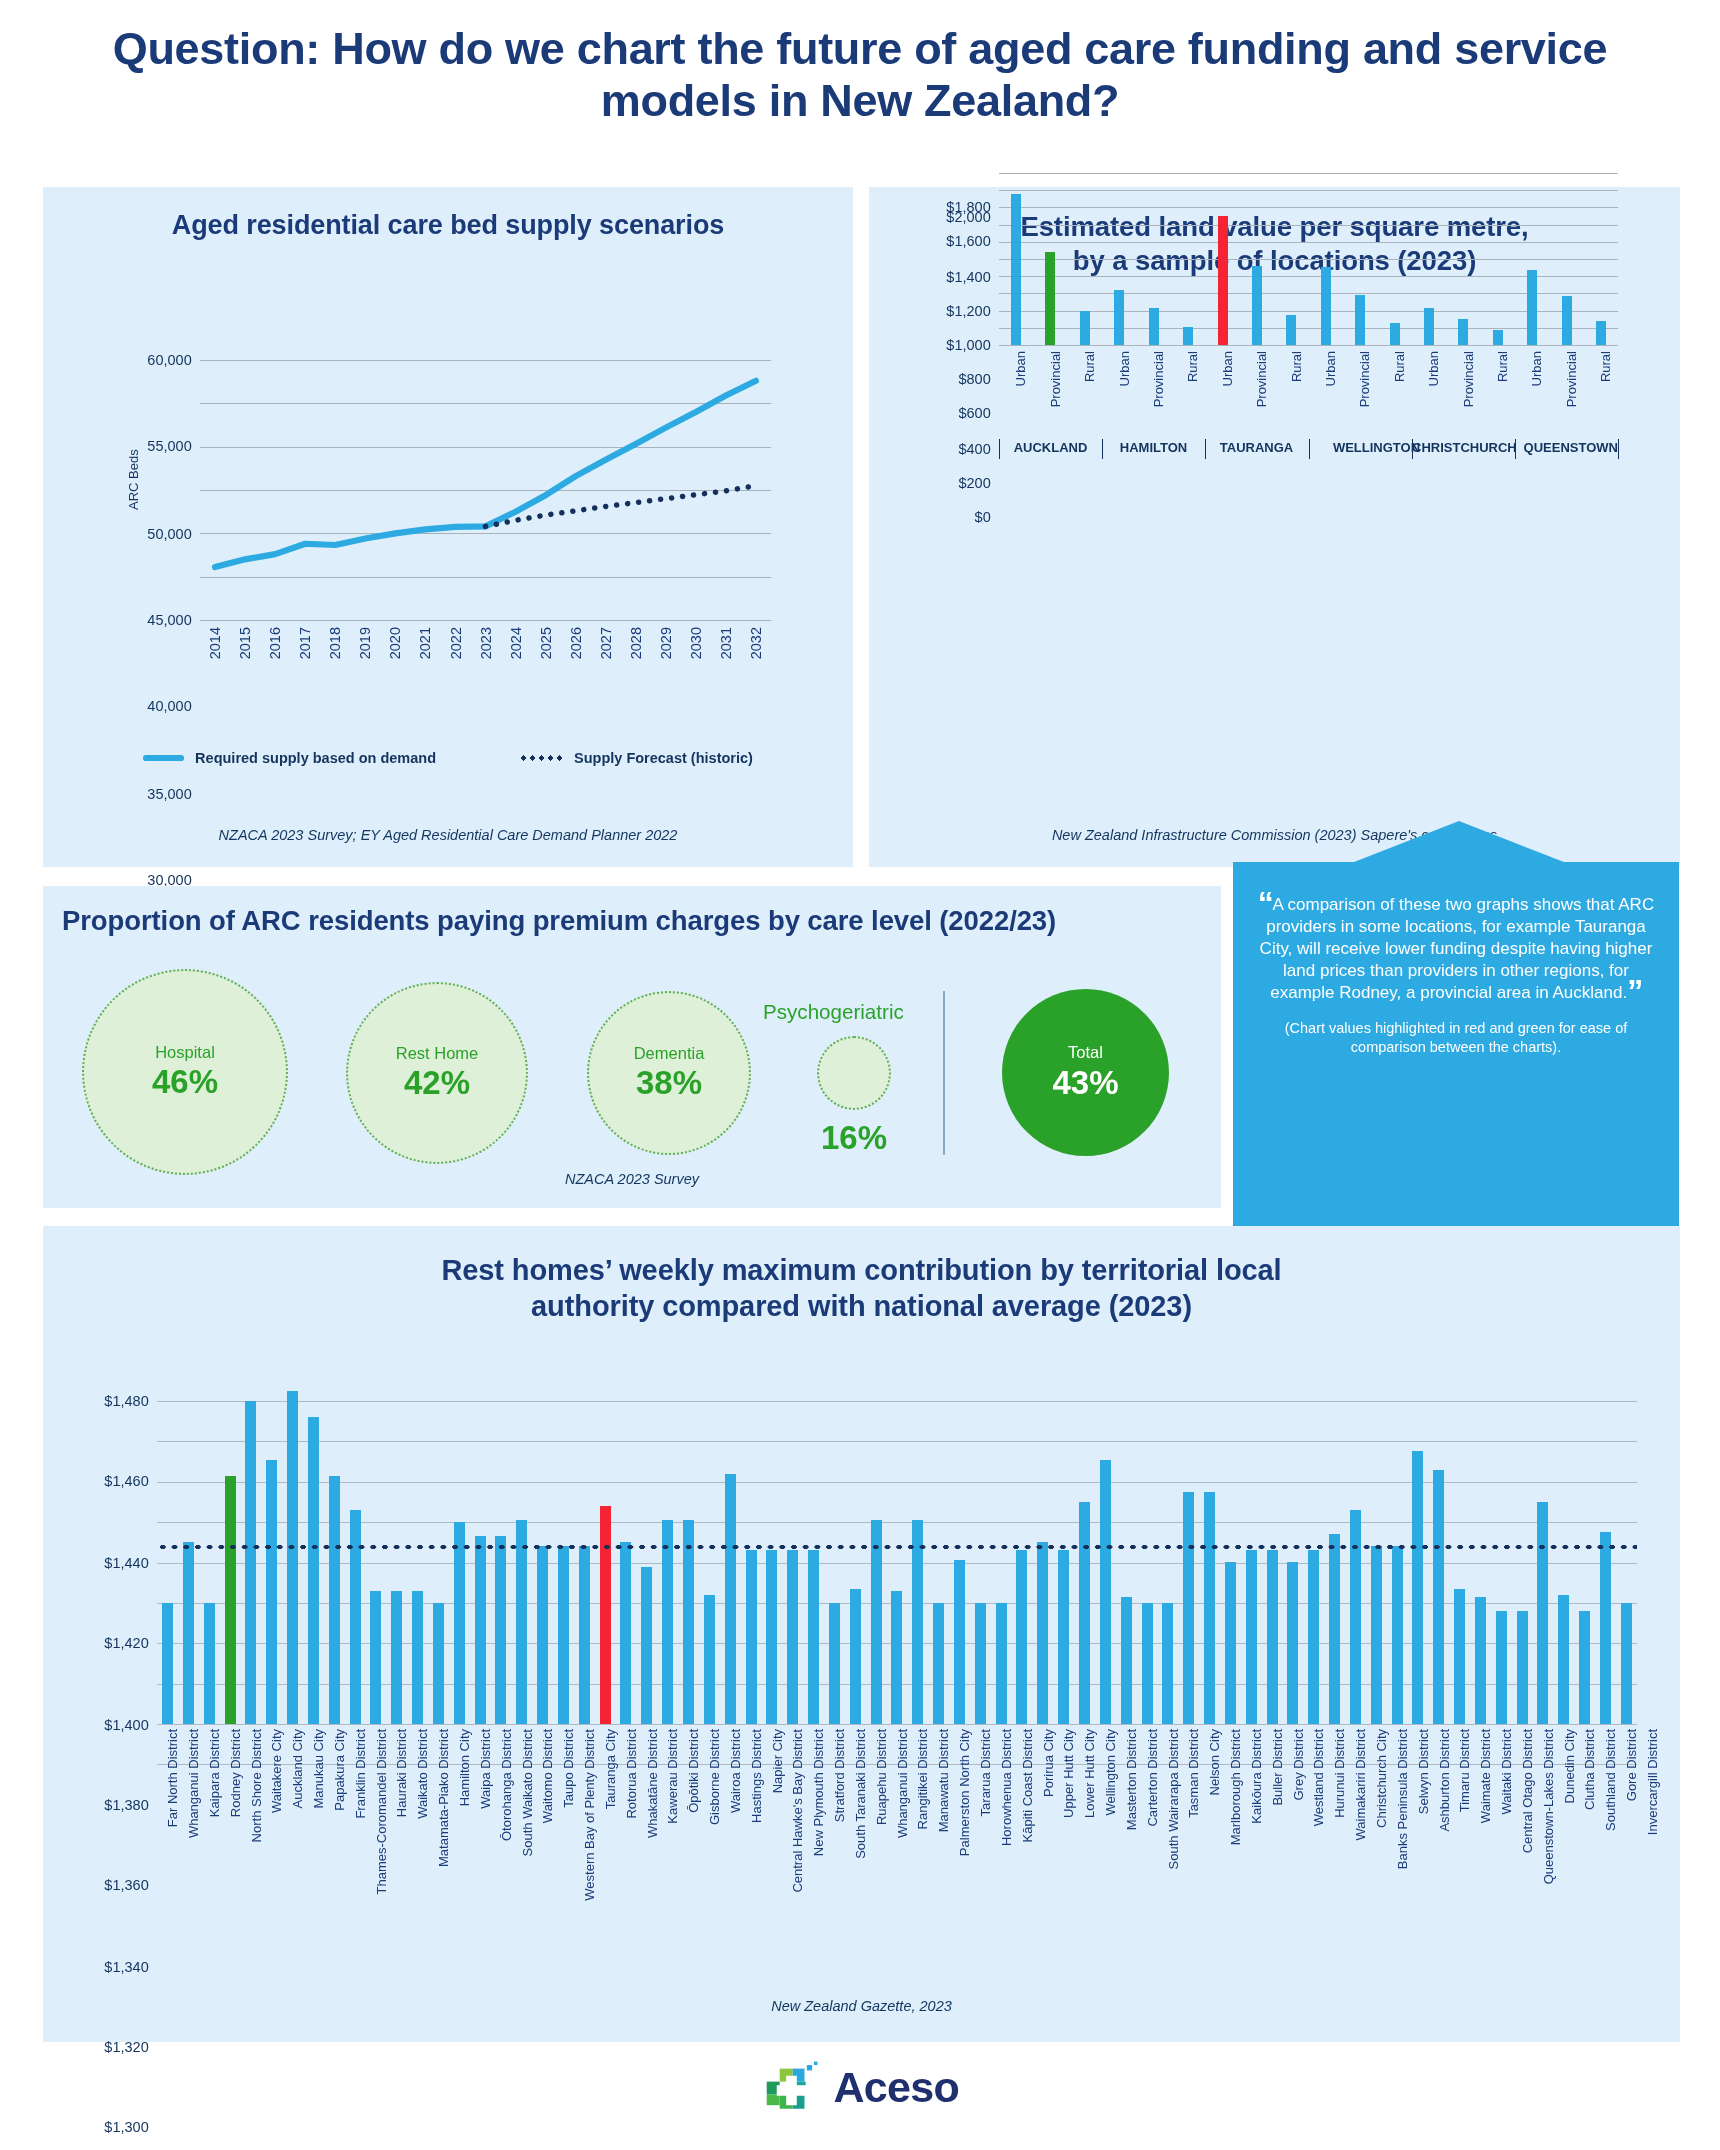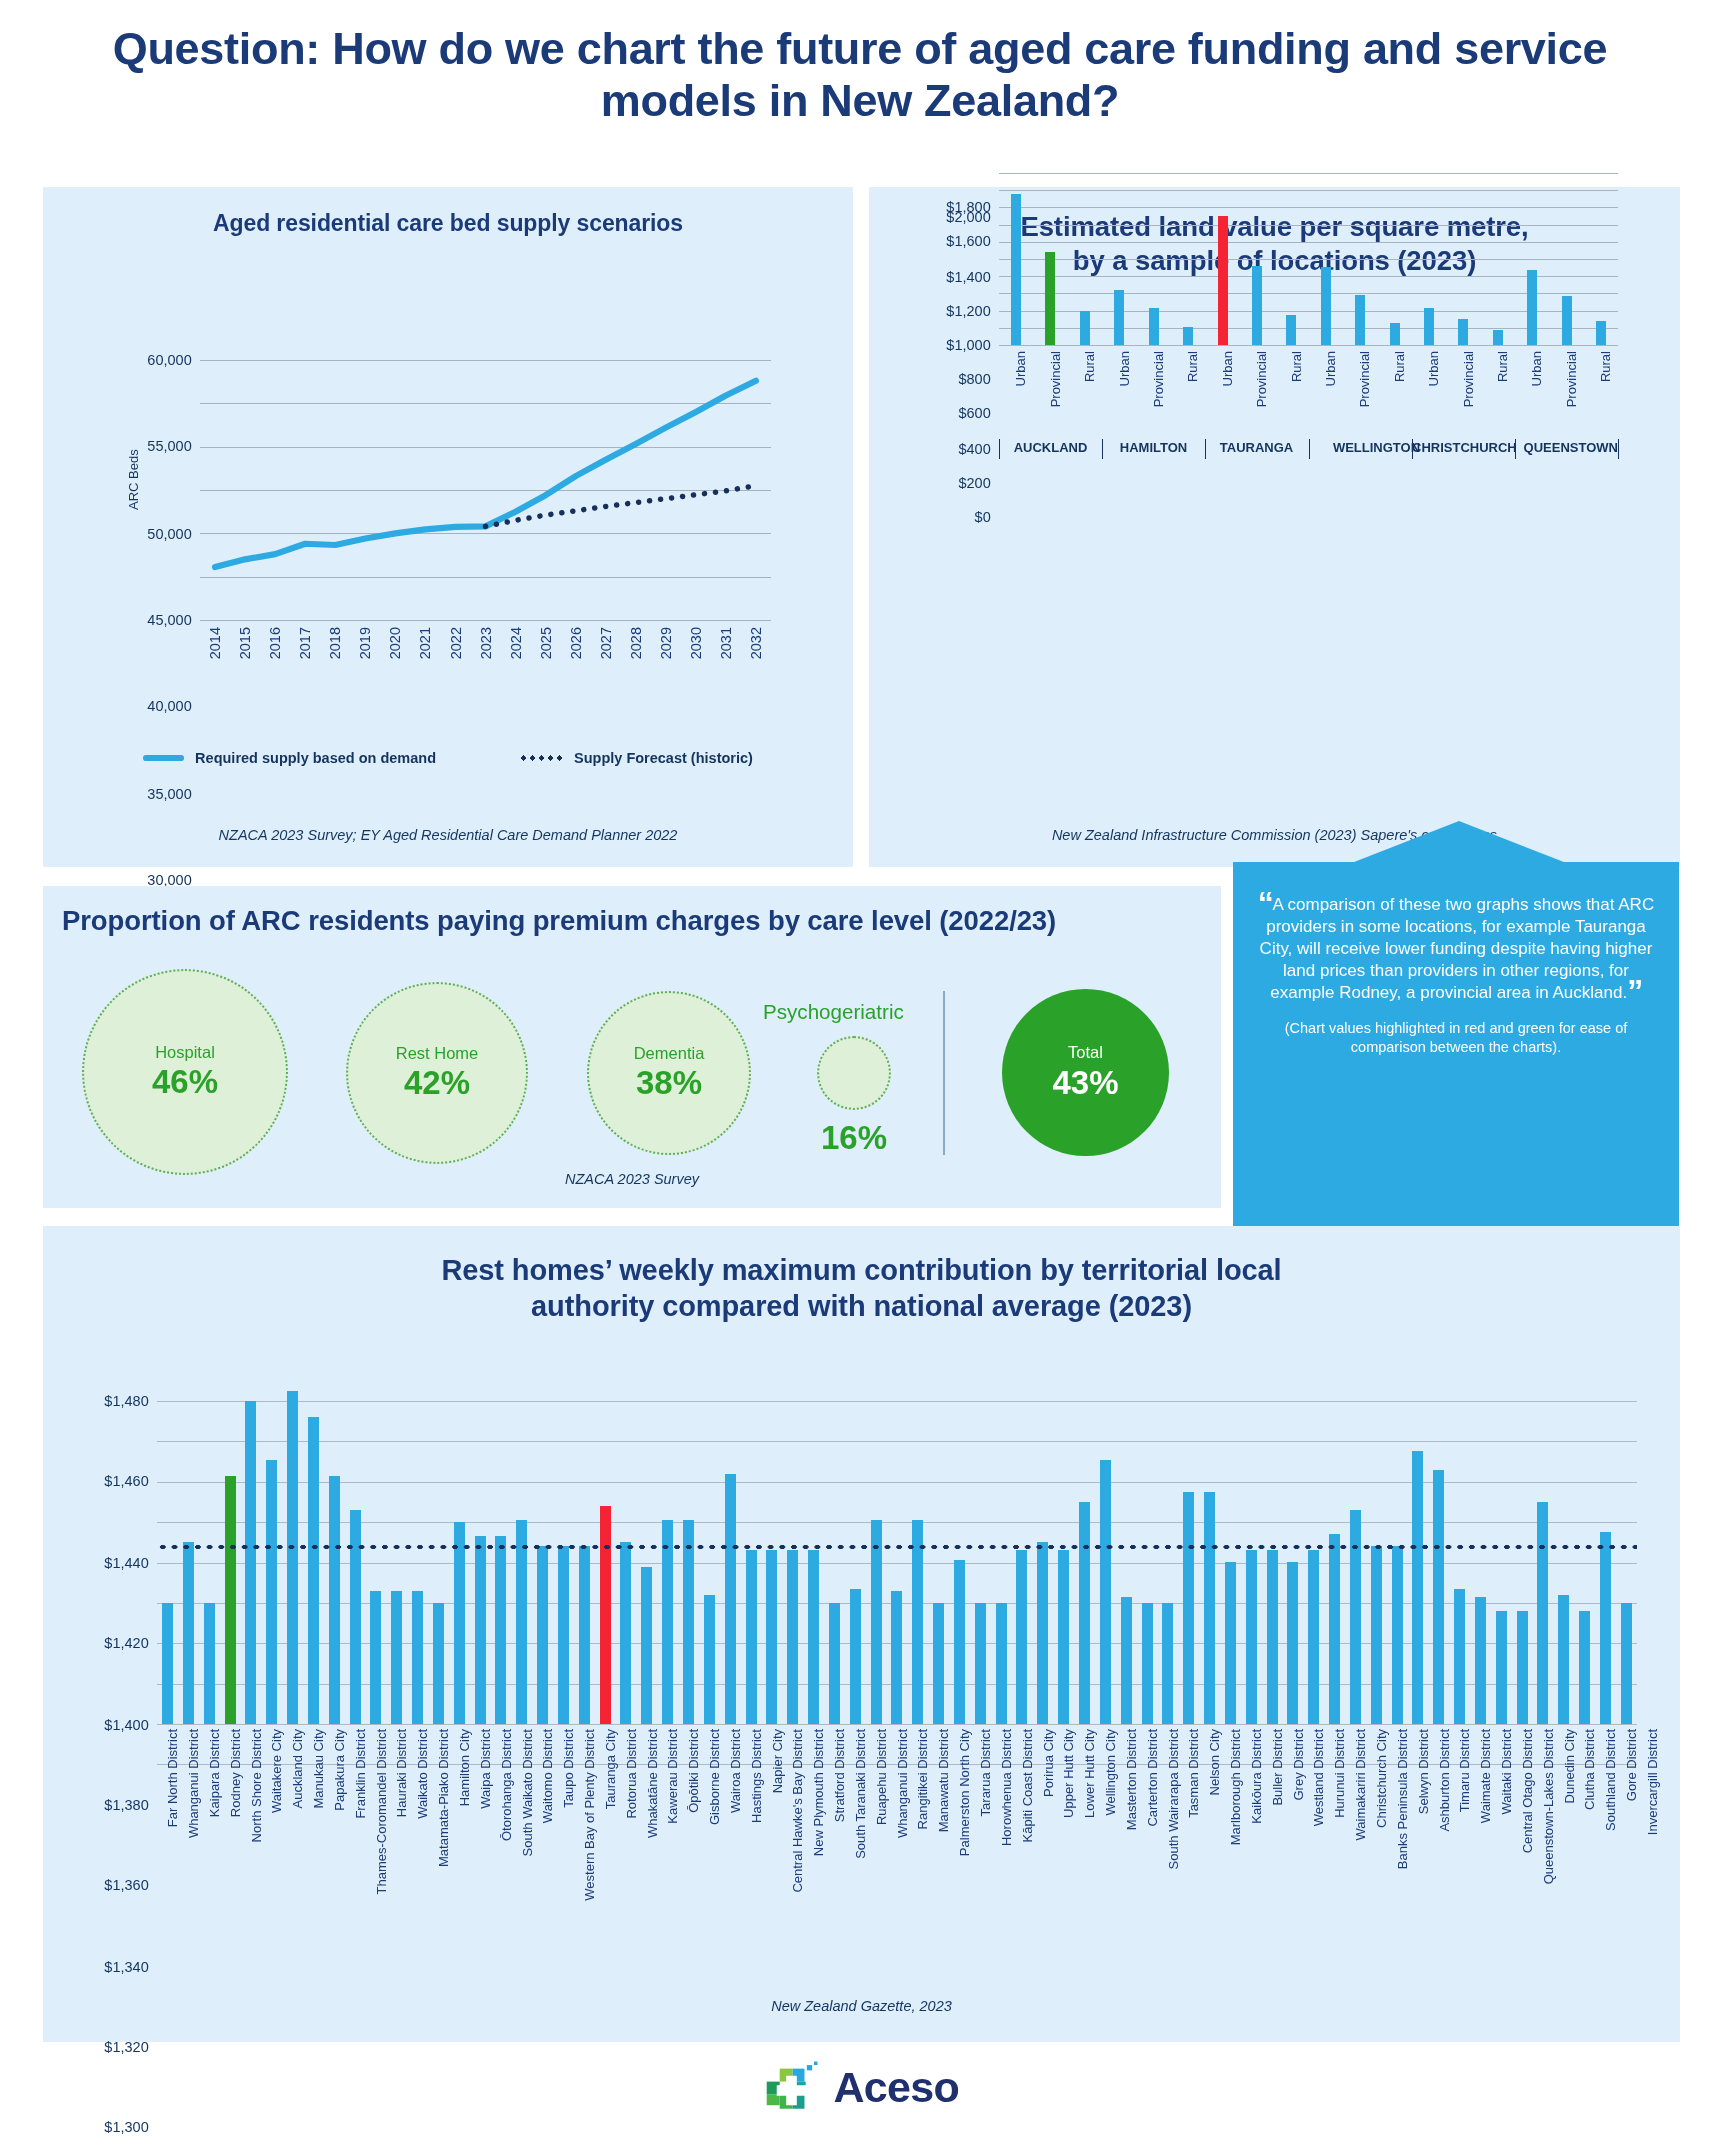--- a/index.html
+++ b/index.html
@@ -25,21 +25,21 @@
   .panel { position: absolute; background: #deeffb; }
   #panel-line   { left: 43px;   top: 187px;  width: 810px; height: 680px; }
   #panel-land   { left: 869px; top: 187px;  width: 811px; height: 680px; }
   #panel-premium{ left: 43px;   top: 886px; width: 1178px; height: 322px; }
   #panel-bottom { left: 43px;   top: 1226px; width: 1637px; height: 816px; }
 
   .panel-title {
     text-align: center; font-weight: 700; color: #1b3a78;
     letter-spacing: -0.1px;
   }
-  #line-title  { font-size: 23px; margin-top: 23.4px; }
+  #line-title  { font-size: 27px; margin-top: 23.4px; }
   #land-title  { font-size: 27.5px; margin-top: 23.4px; line-height: 1.22; }
   #prem-title  { font-size: 27.5px; margin-top: 19px; text-align: left; padding-left: 19px; }
   #bottom-title{ font-size: 29px; margin-top: 26px; line-height: 1.25; }
 
   .source-note {
     position: absolute; font-style: italic; font-size: 14.5px; color: #13355f;
     width: 100%; text-align: center;
   }
 
   

